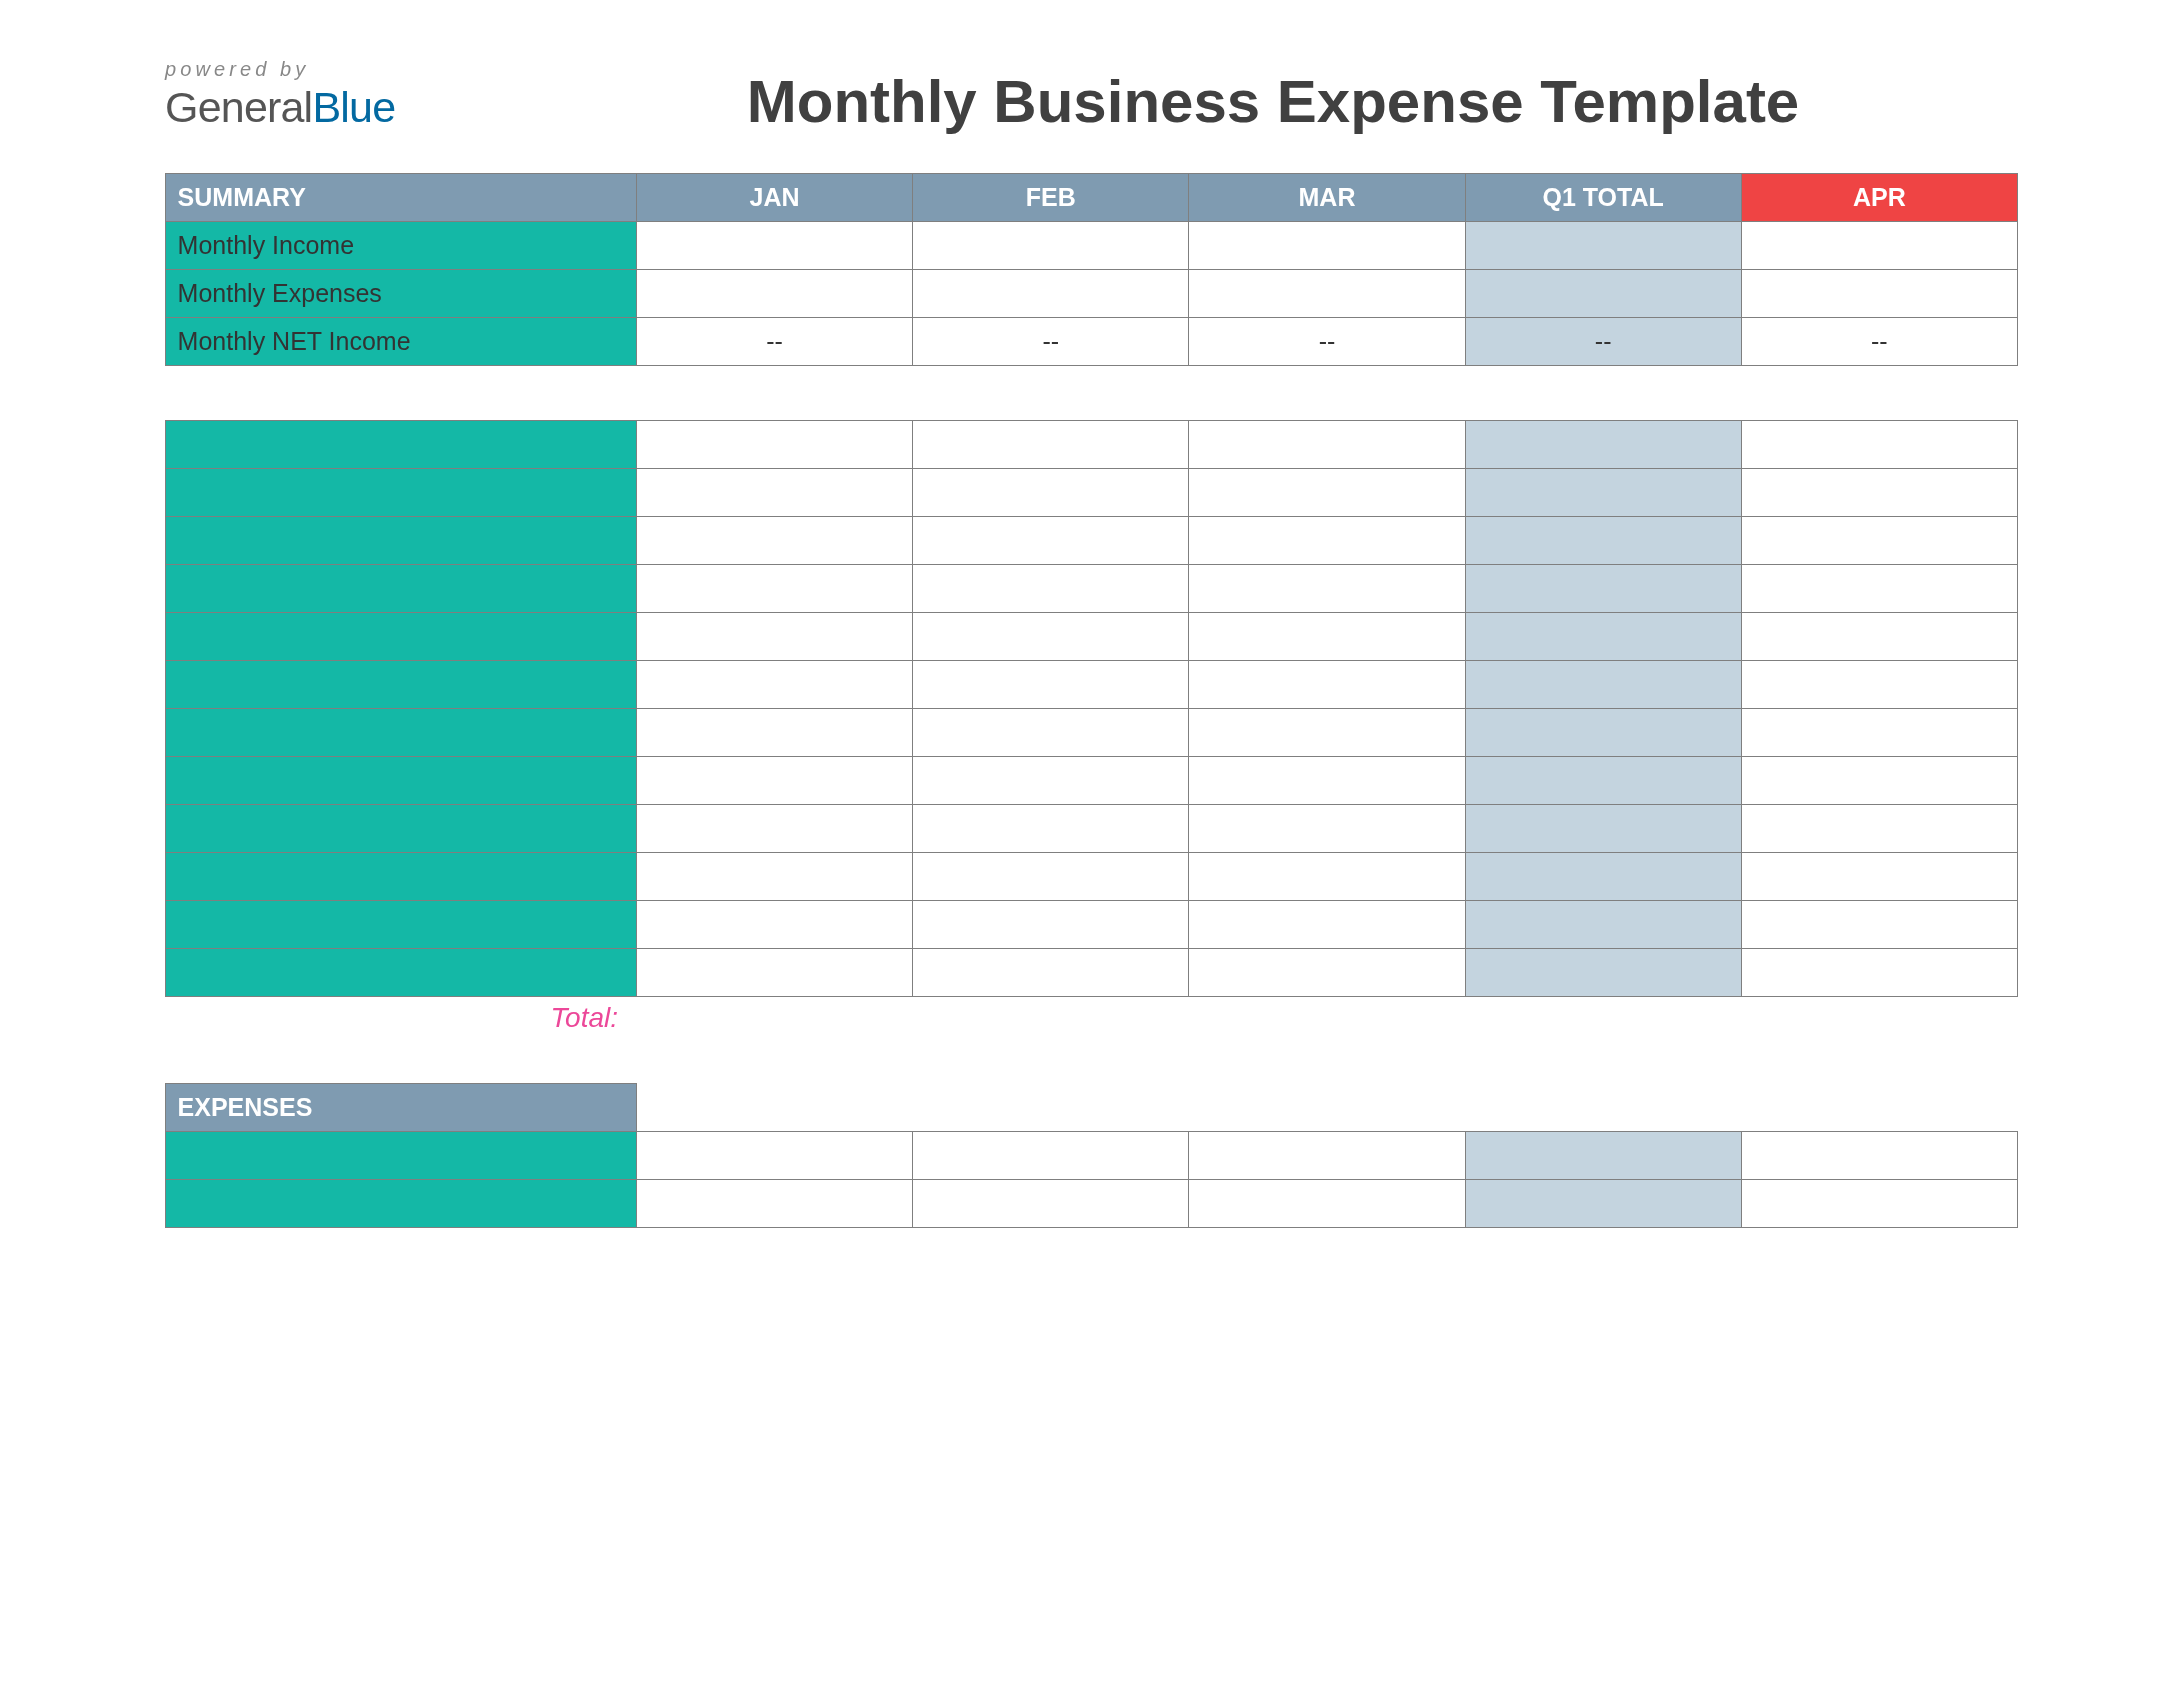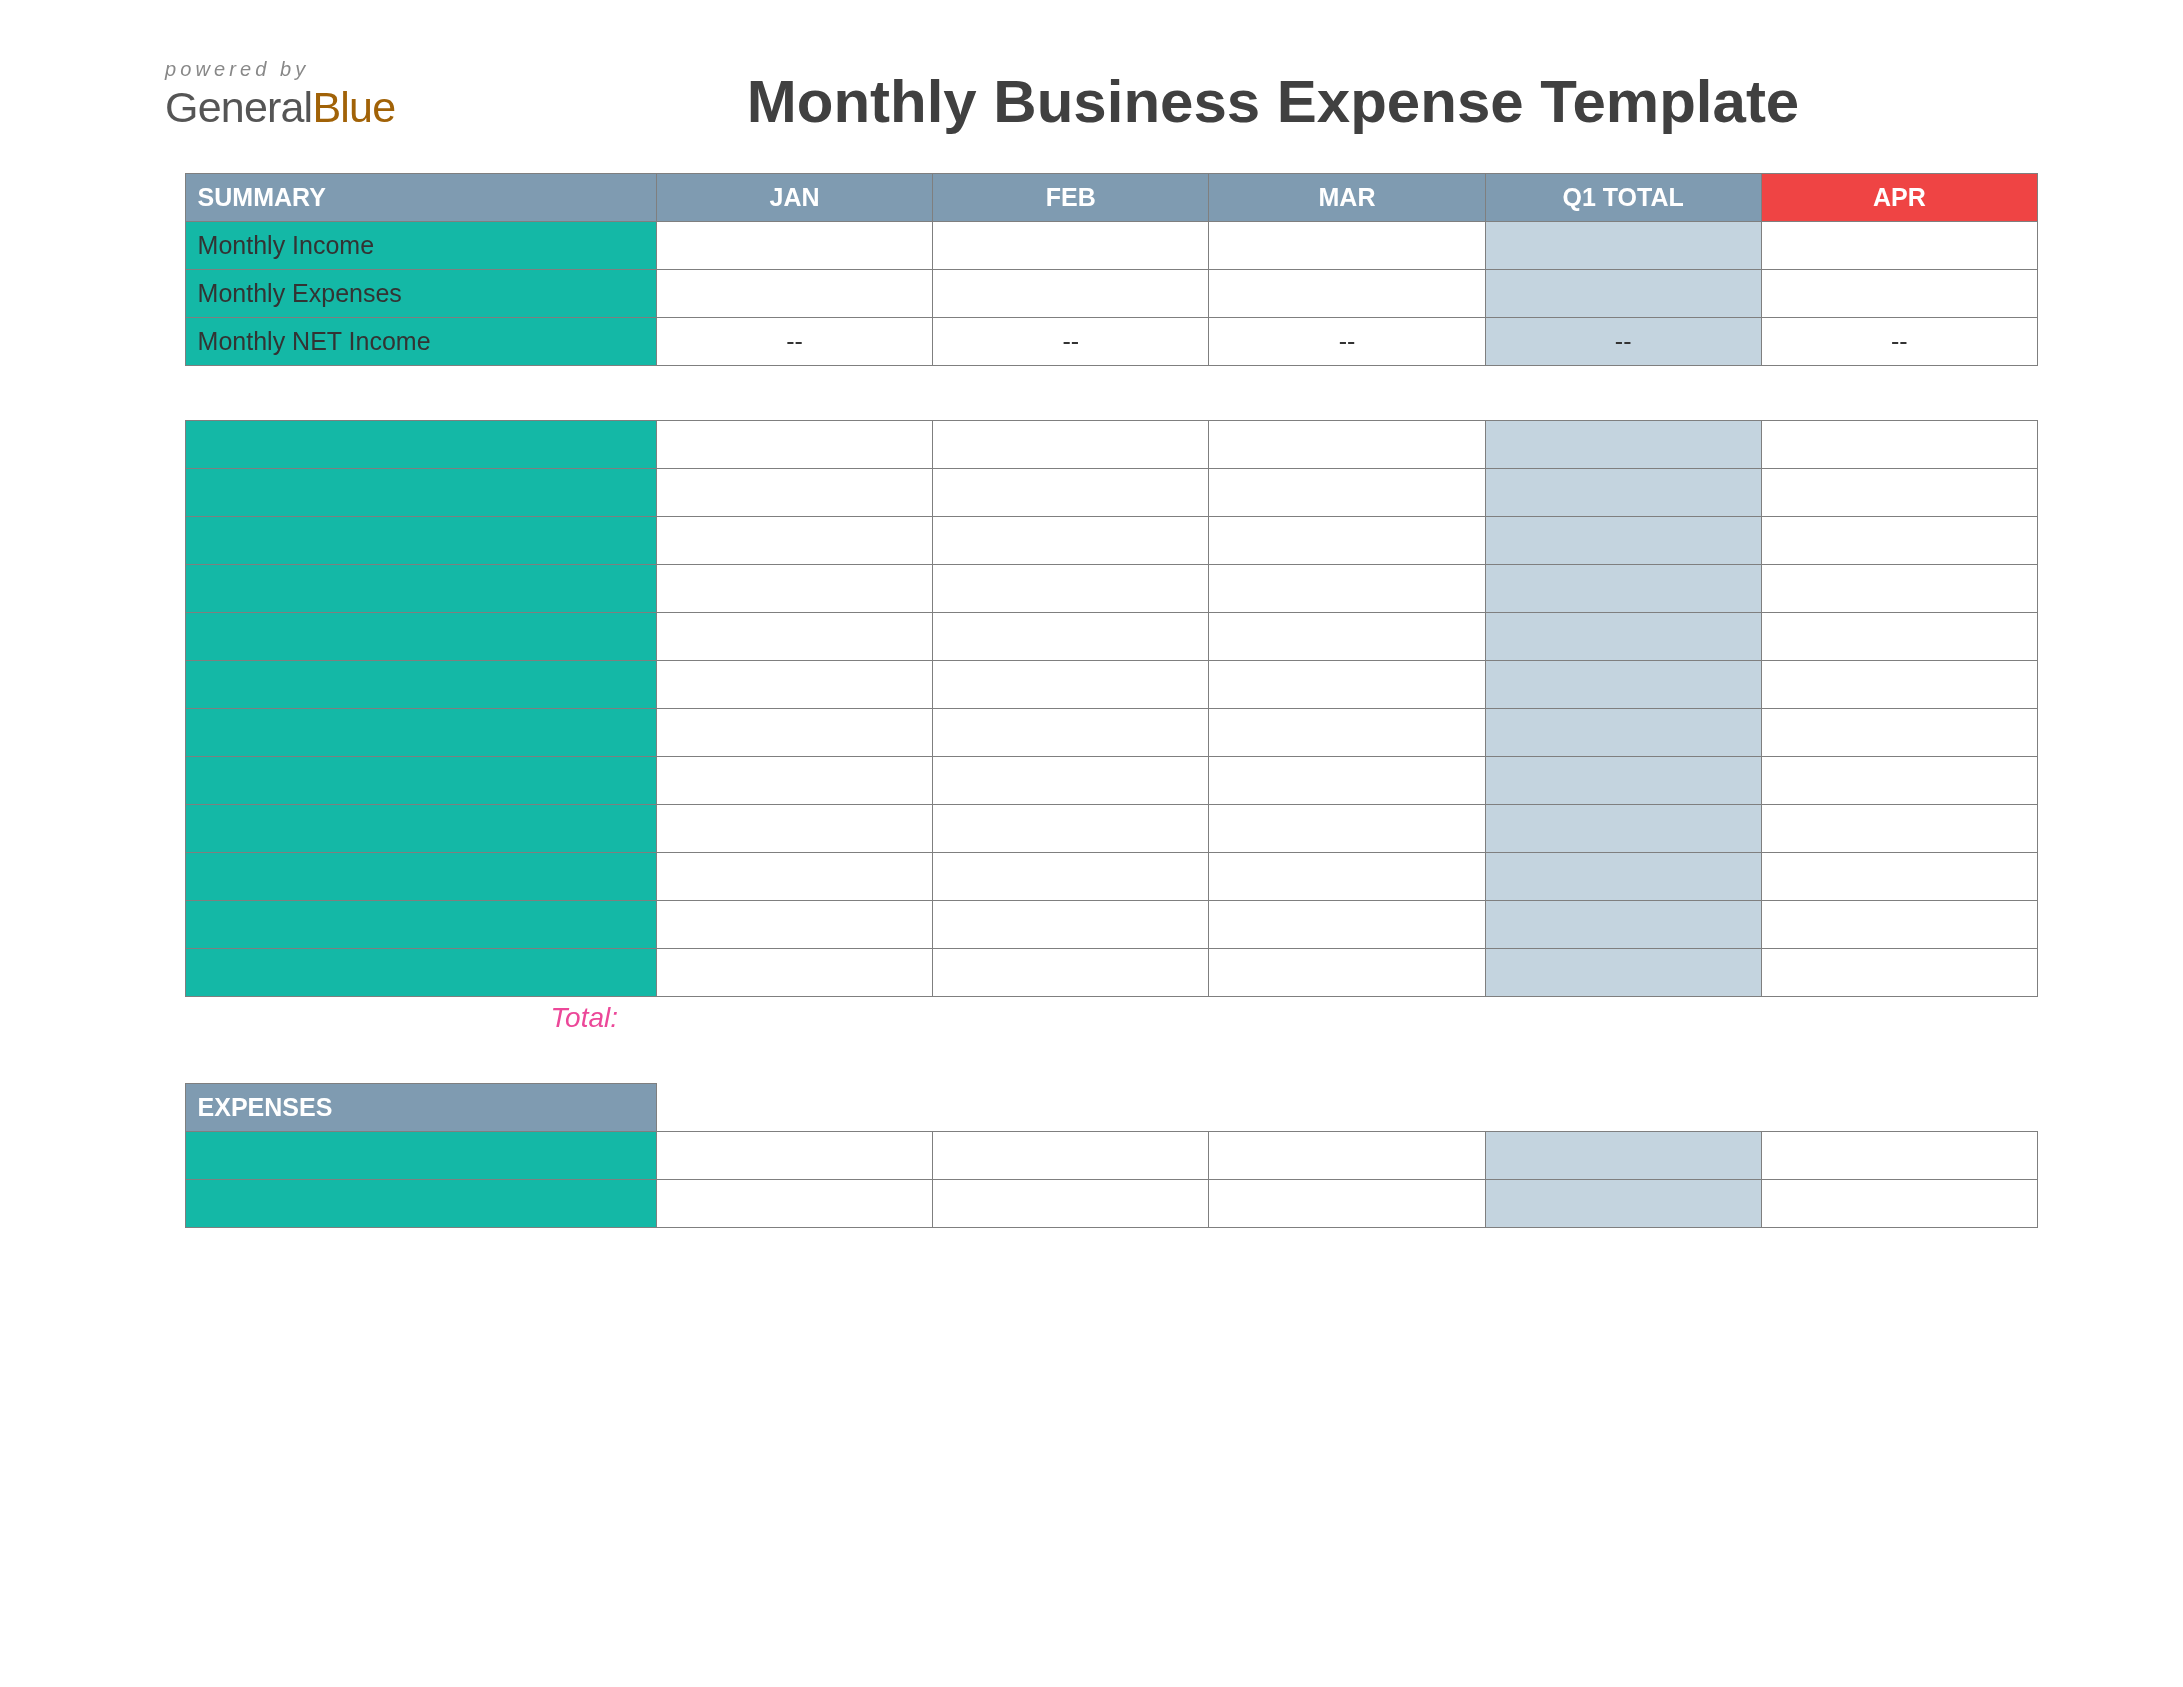--- a/index.html
+++ b/index.html
@@ -28,38 +28,37 @@
     margin-bottom: 1.7px;
     font-style: italic;
   }
   .brand .general {
     font-size: 43px;
     font-weight: 400;
     color: #555;
     letter-spacing: -0.8px;
   }
   .brand .general .blue {
-    color: #a16207;
+    color: #0369a1;
     font-weight: 400;
   }
   .title {
     flex: 1;
     text-align: center;
     font-size: 60px;
     font-weight: 700;
     color: #404040;
     padding-top: 16.5px;
     padding-right: 50px;
   }
   table {
     border-collapse: collapse;
     width: 100%;
     table-layout: fixed;
     margin-bottom: 25px;
-    margin-left: 20px;
   }
   table.no-mb { margin-bottom: 0; }
   td, th {
     border: 1.7px solid #7f7f7f;
     height: 48px;
     font-size: 25px;
     font-weight: 400;
     padding: 0 11.6px;
     text-align: center;
   }

